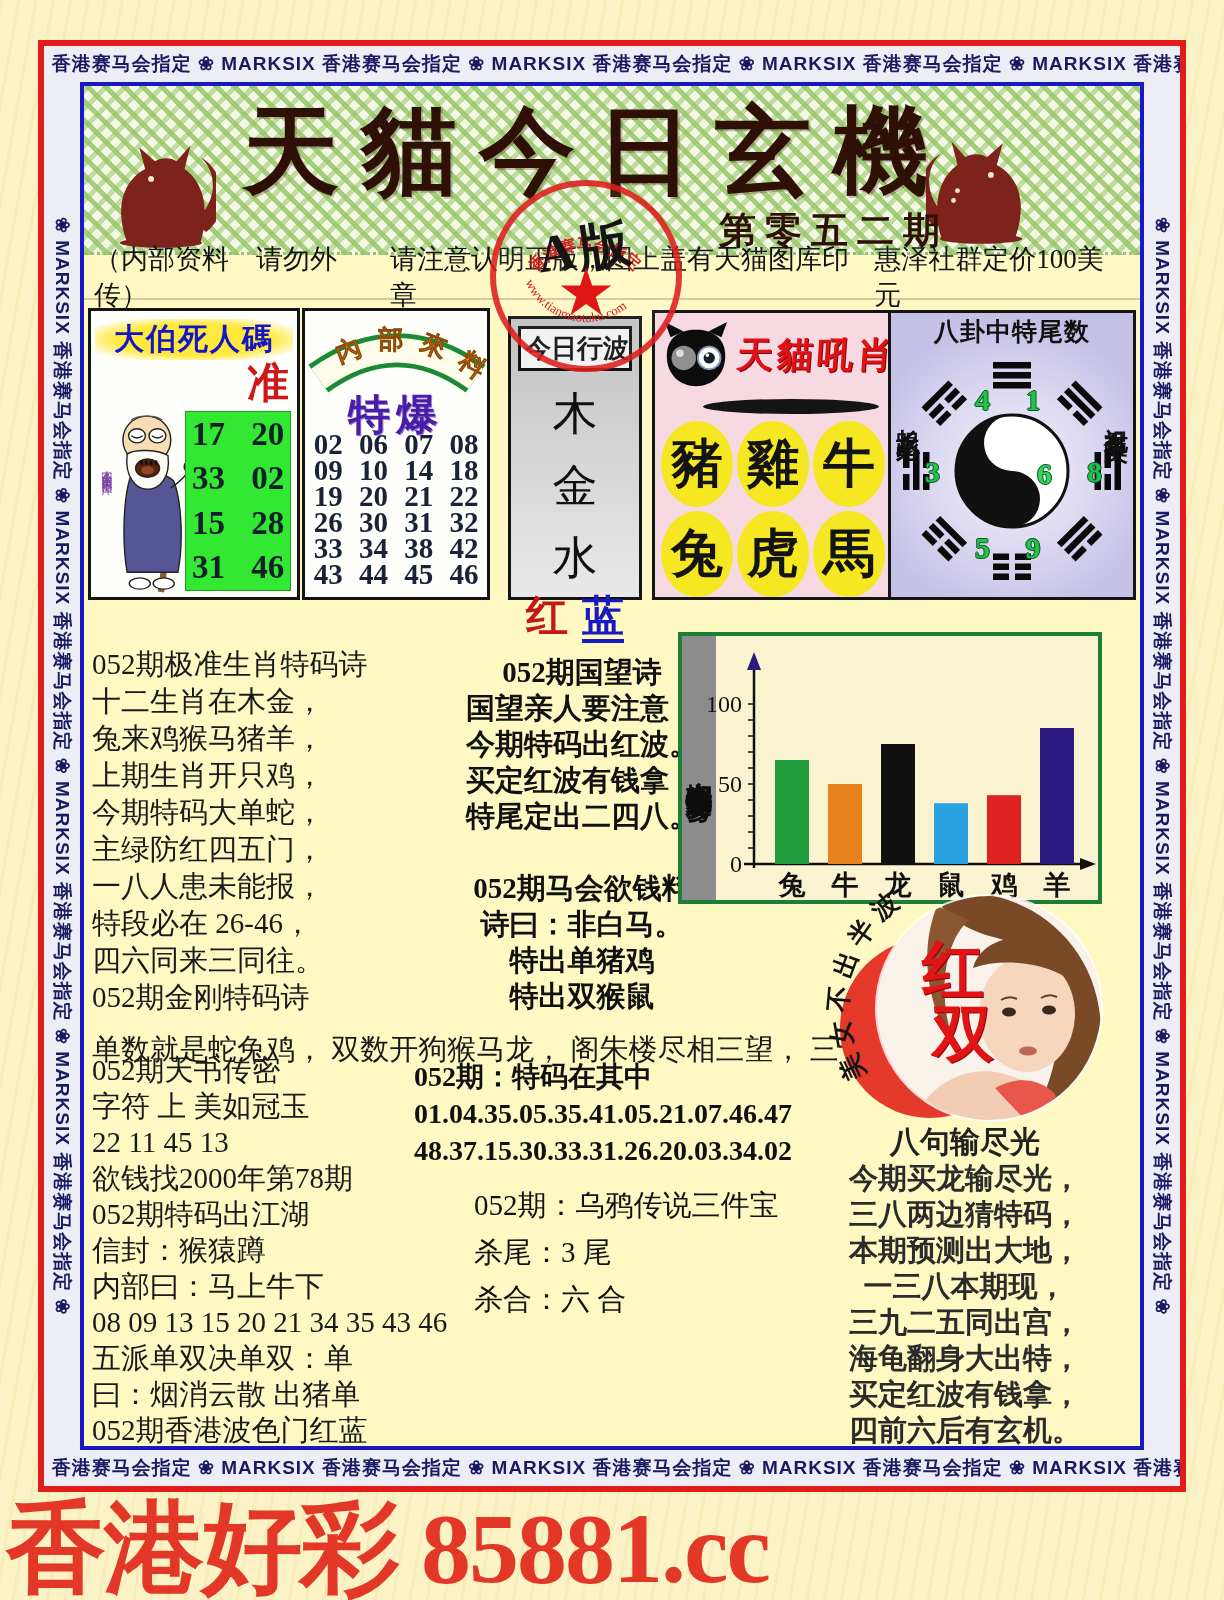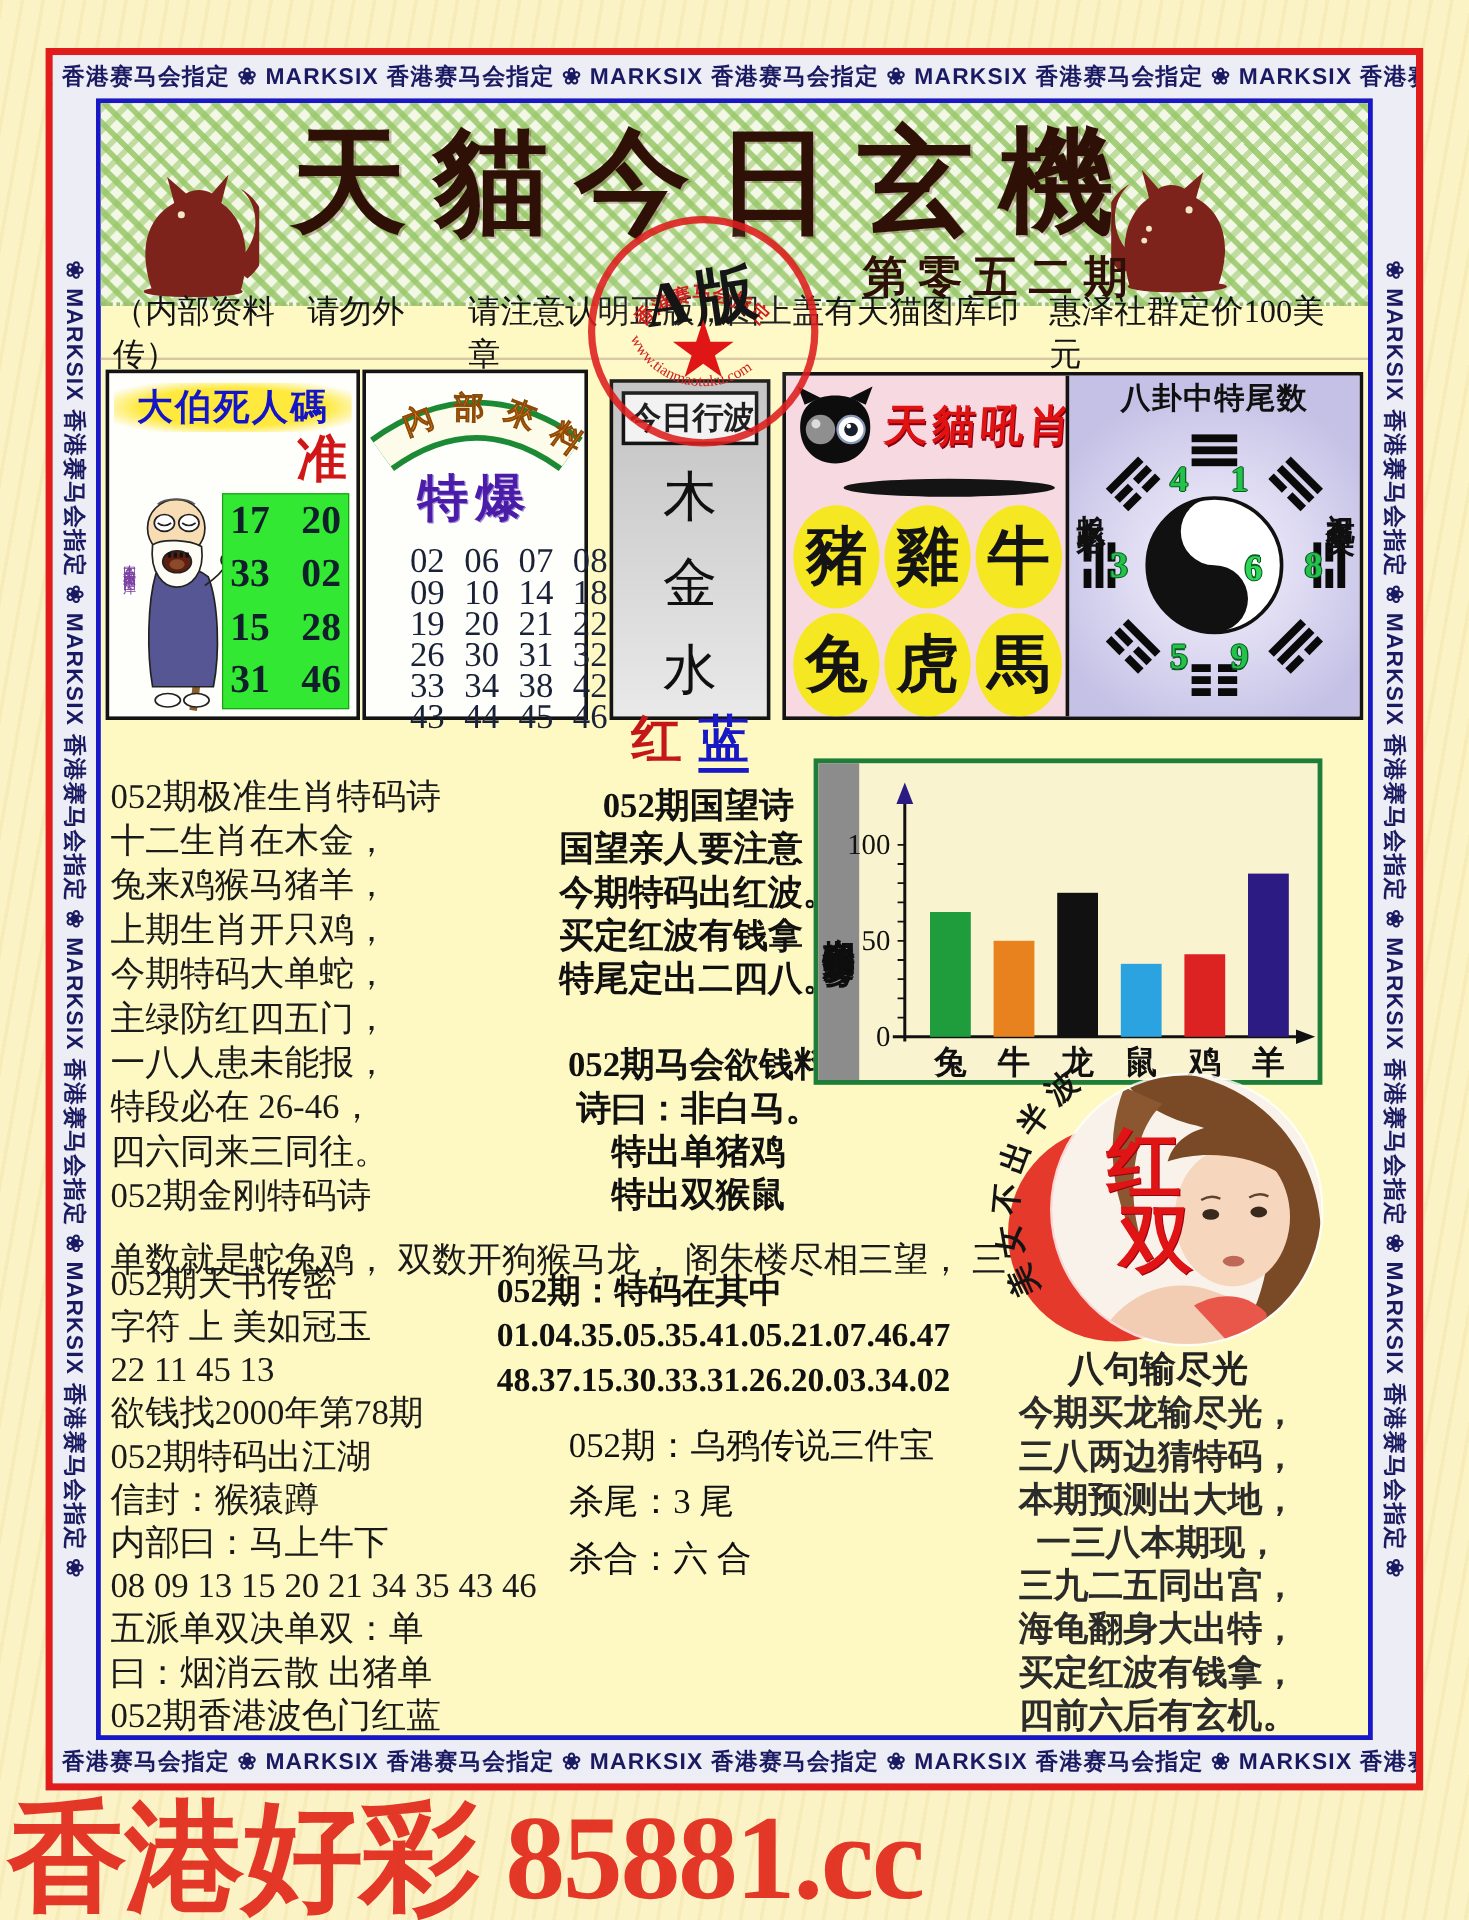--- a/index.html
+++ b/index.html
@@ -71,22 +71,22 @@
   .dabo-robe-text{position:absolute;left:8px;top:150px;writing-mode:vertical-rl;text-orientation:upright;
     font-size:11px;color:#7A3FA0;letter-spacing:2px;z-index:3;}
   .dabo-green{position:absolute;right:6px;top:100px;width:104px;bottom:6px;background:#33E833;
     border:1px solid #18A018;display:flex;flex-direction:column;justify-content:space-around;
     font-size:33px;font-weight:700;color:#10202A;text-align:center;}
   .dabo-green div{word-spacing:18px;}
 
   .neibu-arch{position:absolute;left:2px;top:4px;width:180px;height:78px;}
   .neibu-sub{position:absolute;left:0;top:76px;width:100%;text-align:center;
     font-size:42px;font-weight:700;color:#4A1CA8;letter-spacing:6px;text-shadow:1px 1px 0 #9C86D8;}
-  .neibu-rows{position:absolute;left:0;top:144px;width:100%;text-align:center;
-    font-size:29px;font-weight:400;color:#1A2238;line-height:26px;padding-left:28px;}
+  .neibu-rows{position:absolute;left:0;top:120px;width:100%;text-align:center;
+    font-size:29px;font-weight:700;color:#1A2238;line-height:26px;}
   .neibu-rows div{word-spacing:9px;}
 
   .xing-head{margin:7px;border:3px solid #141414;text-align:right;font-size:26px;
     font-weight:700;color:#111;background:#F2F2F2;padding:2px 0;}
   .xing-el{text-align:center;font-size:45px;color:#101010;line-height:72px;}
   .xing-rb{text-align:center;font-size:42px;font-weight:700;margin-top:-6px;}
   .xing-red{color:#C41818;margin-right:14px;}
   .xing-blue{color:#1818C4;border-bottom:4px solid #1818C4;}
 
   .hou-logo{position:absolute;left:8px;top:8px;width:66px;height:72px;}

